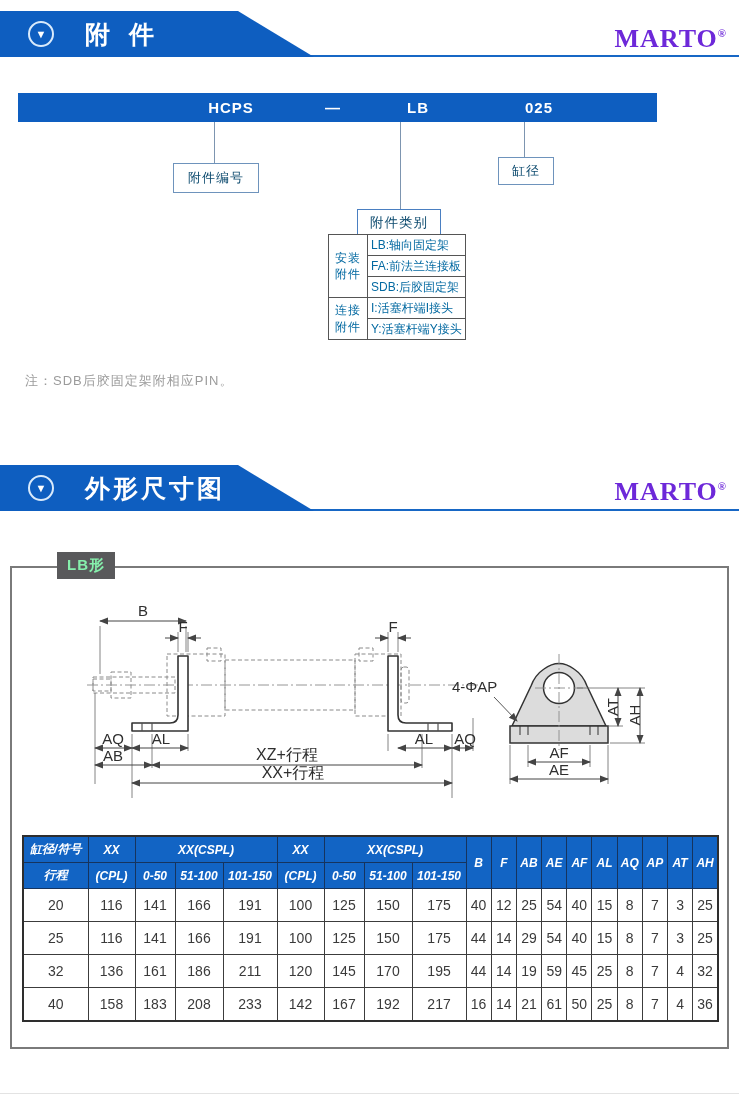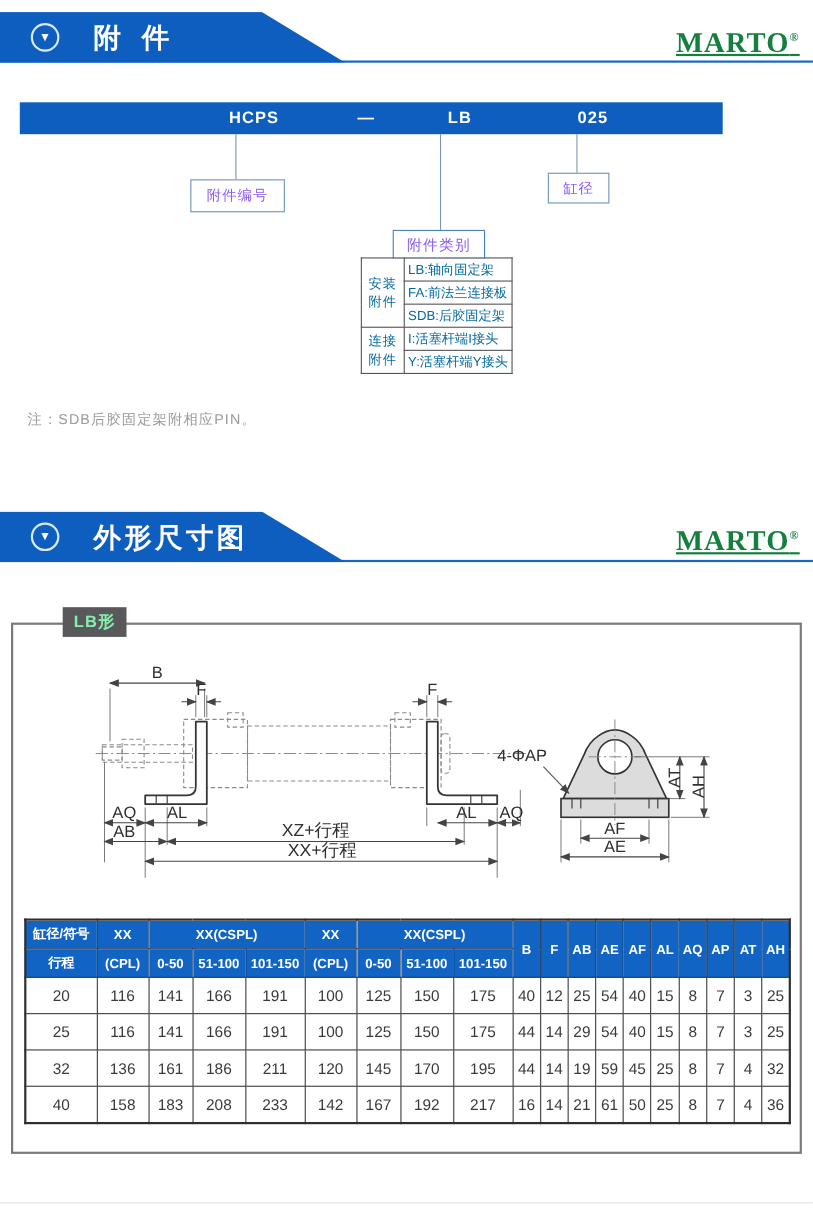--- a/index.html
+++ b/index.html
@@ -17,36 +17,36 @@
   }
   #banner1{top:11px;} #banner2{top:465px;}
   .banner .cicon{
     width:22px;height:22px;border:2px solid #d9eafb;border-radius:50%;
     display:flex;align-items:center;justify-content:center;
     margin-left:28px;font-size:11px;line-height:1;color:#fff;flex:0 0 auto;
   }
   .banner .btitle{font-size:25px;font-weight:bold;letter-spacing:6px;margin-left:31px;white-space:nowrap;}
   .brand{
     position:absolute;right:12px;font-family:"Liberation Serif",serif;
-    font-weight:bold;color:#15803d;font-size:26px;letter-spacing:1px;text-decoration:underline;
+    font-weight:bold;color:#6d28d9;font-size:26px;letter-spacing:1px;
   }
   #brand1{top:24px;} #brand2{top:477px;}
   .brand sup{font-size:11px;vertical-align:super;}
   
   .model-bar{
     position:absolute;left:18px;top:93px;width:639px;height:29px;background:#0e5ec0;
     color:#fff;font-weight:bold;font-size:15px;letter-spacing:1px;
   }
   .model-bar span{position:absolute;top:6px;transform:translateX(-50%);}
   .conn{position:absolute;width:1px;background:#7d95b0;}
   #conn-code{left:214px;top:122px;height:41px;}
   #conn-cat {left:400px;top:122px;height:87px;}
   #conn-bore{left:524px;top:122px;height:44px;}
   .lblbox{
-    position:absolute;border:1px solid #6e93bc;background:#fff;color:#8b5cf6;
+    position:absolute;border:1px solid #6e93bc;background:#fff;color:#0c4a6e;
     font-size:13px;display:flex;align-items:center;justify-content:center;letter-spacing:1px;
   }
   #box-code{left:173px;top:163px;width:84px;height:28px;}
   #box-bore{left:498px;top:157px;width:54px;height:26px;}
   #box-cat {left:357px;top:209px;width:82px;height:25px;border-color:#4a7fc1;font-size:13.5px;}
   .cat-table{position:absolute;left:328px;top:234px;border-collapse:collapse;}
   .cat-table td{
     border:1px solid #555;color:#0369a1;font-size:12px;height:20px;
     padding:0 3px;background:#fff;white-space:nowrap;
   }
@@ -62,21 +62,21 @@
   .drawing{position:absolute;left:15px;top:588px;width:710px;height:245px;}
   .dlab{font-size:15px;fill:#2f2f2f;font-family:"Liberation Sans",sans-serif;}
   .dlab-big{font-size:16px;fill:#2f2f2f;font-family:"Liberation Sans",sans-serif;}
   
   .dim-table{
     position:absolute;left:22px;top:835px;width:695px;border-collapse:collapse;
     table-layout:fixed;border:2px solid #2e2e2e;
   }
   .dim-table th{
     background:#1264c4;color:#fff;font-size:12px;font-weight:bold;
-    border:1px solid #16345e;height:25px;padding:0;white-space:nowrap;overflow:hidden;
+    border:1px solid #16345e;height:25px;padding:0;white-space:nowrap;overflow:hidden;font-style:italic;
   }
   .dim-table td{
     border:1px solid #3c3c3c;font-size:14px;color:#3a3a3a;text-align:center;
     height:32px;background:#fff;padding:0;
   }
   .footer-line{position:absolute;left:0;top:1093px;width:739px;height:1px;background:#e3e3e3;}
 </style>
 </head>
 <body>
 

